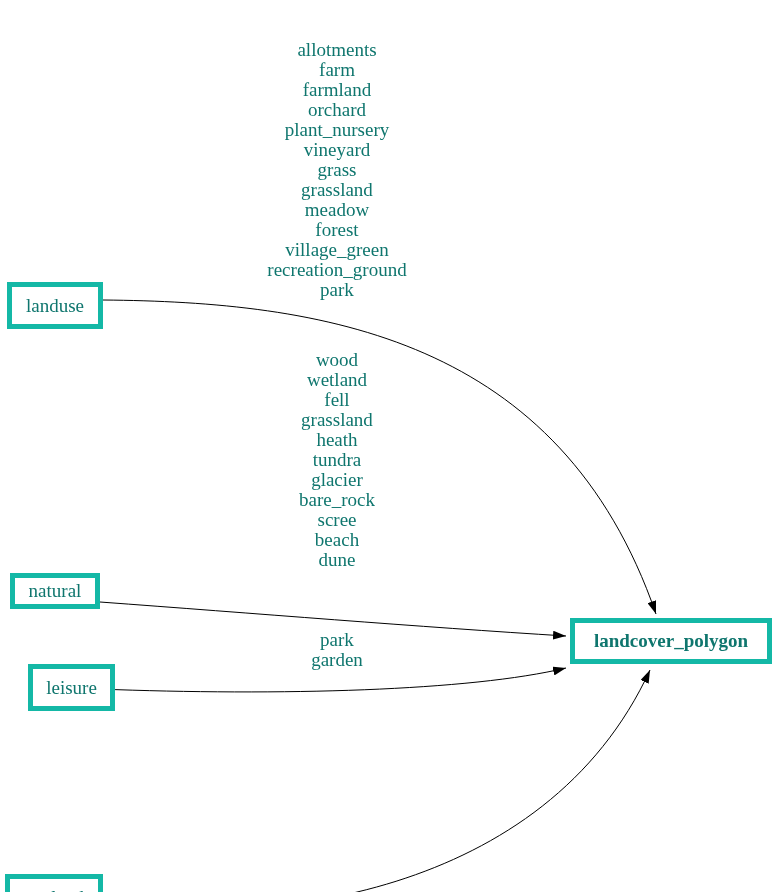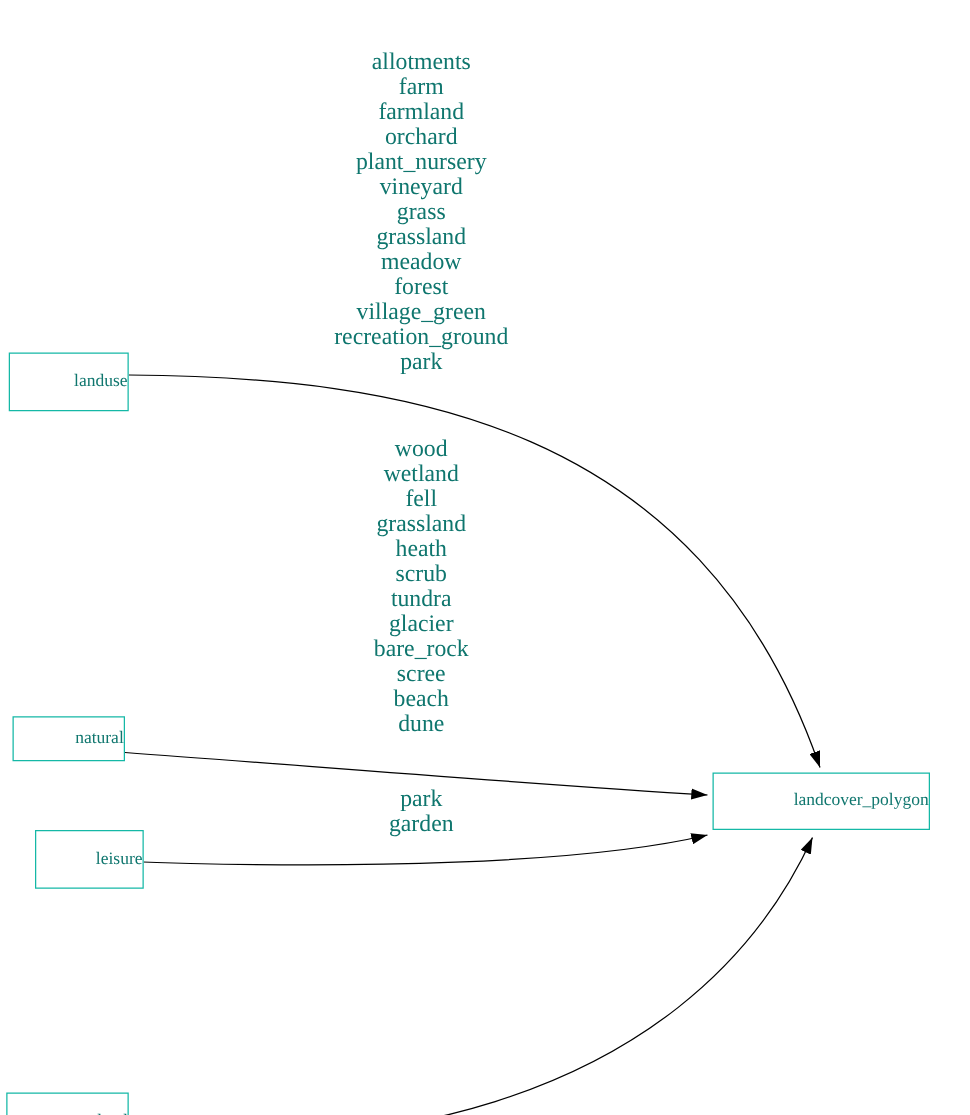--- a/index.html
+++ b/index.html
@@ -20,33 +20,33 @@
   svg.edges {
     position: absolute;
     left: 0;
     top: 0;
     width: 776px;
     height: 892px;
   }
   .node {
     position: absolute;
     box-sizing: border-box;
-    border: 1px solid #14b8a6;
+    border: 5px solid #14b8a6;
     background: #ffffff;
     display: flex;
     align-items: center;
-    justify-content: flex-end;
-    font-size: 14px;
+    justify-content: center;
+    font-size: 19px;
     white-space: nowrap;
   }
   .node-landuse            { left: 7px;   top: 246px; width: 96px;  height: 47px; }
   .node-natural            { left: 10px;  top: 537px; width: 90px;  height: 36px; }
   .node-leisure            { left: 28px;  top: 628px; width: 87px;  height: 47px; }
   .node-wetland            { left: 5px;   top: 838px; width: 98px;  height: 47px; }
-  .node-landcover-polygon  { left: 570px; top: 582px; width: 174px; height: 46px; }
+  .node-landcover-polygon  { left: 570px; top: 582px; width: 202px; height: 46px; font-weight: bold; }
   .edge-label {
     position: absolute;
     left: 187px;
     width: 300px;
     text-align: center;
     font-size: 19px;
     line-height: 20px;
     white-space: nowrap;
   }
   .edge-label-landuse { top: 4px;   }
@@ -86,21 +86,20 @@
     <div>recreation_ground</div>
     <div>park</div>
   </div>
 
   <div class="edge-label edge-label-natural">
     <div>wood</div>
     <div>wetland</div>
     <div>fell</div>
     <div>grassland</div>
     <div>heath</div>
-    <div>scrub</div>
     <div>tundra</div>
     <div>glacier</div>
     <div>bare_rock</div>
     <div>scree</div>
     <div>beach</div>
     <div>dune</div>
   </div>
 
   <div class="edge-label edge-label-leisure">
     <div>park</div>

